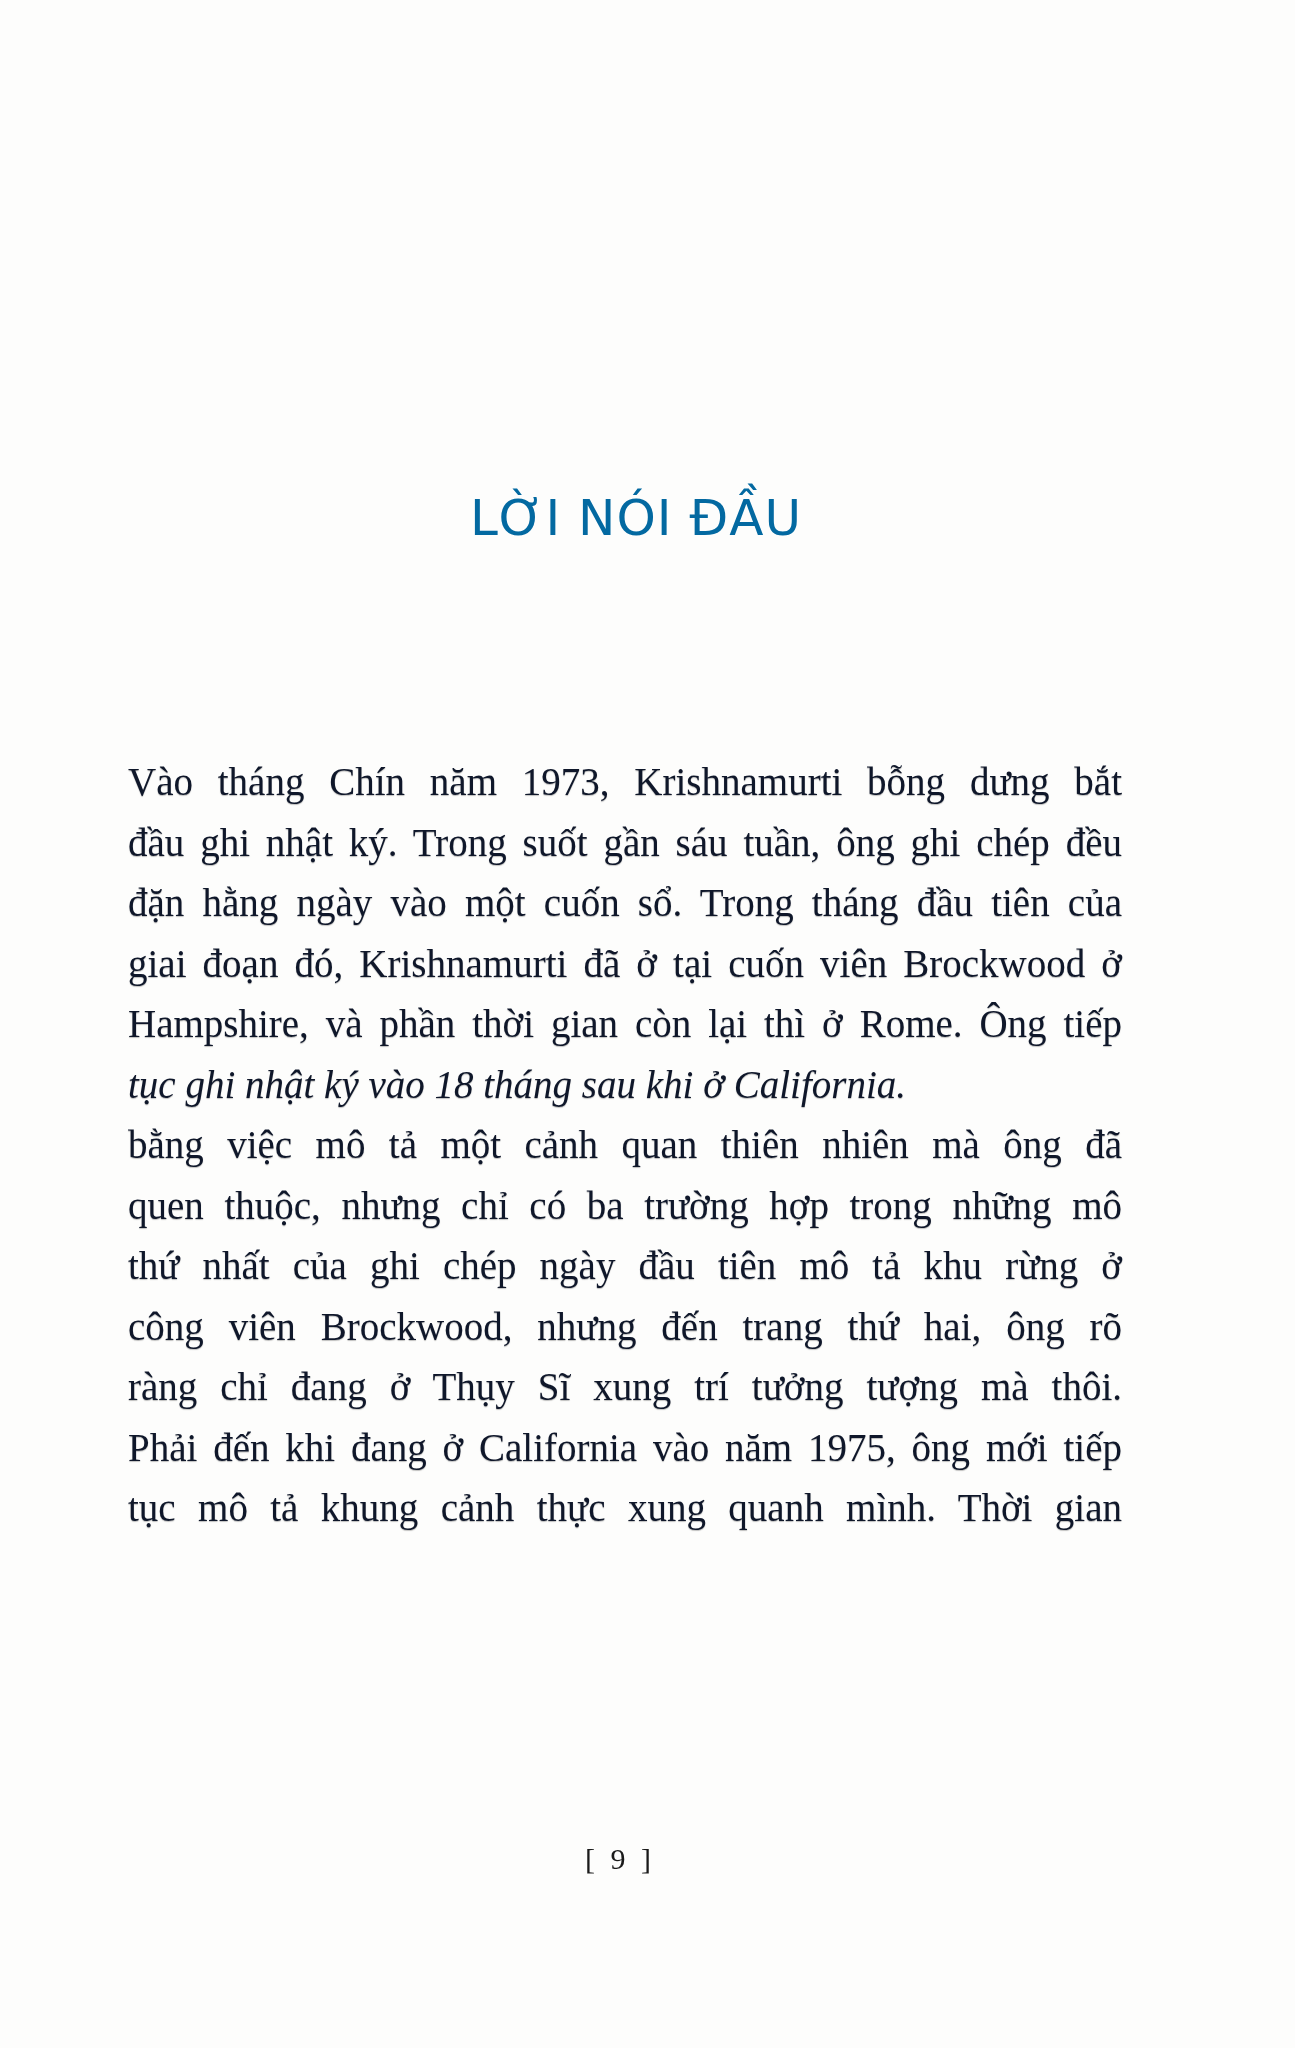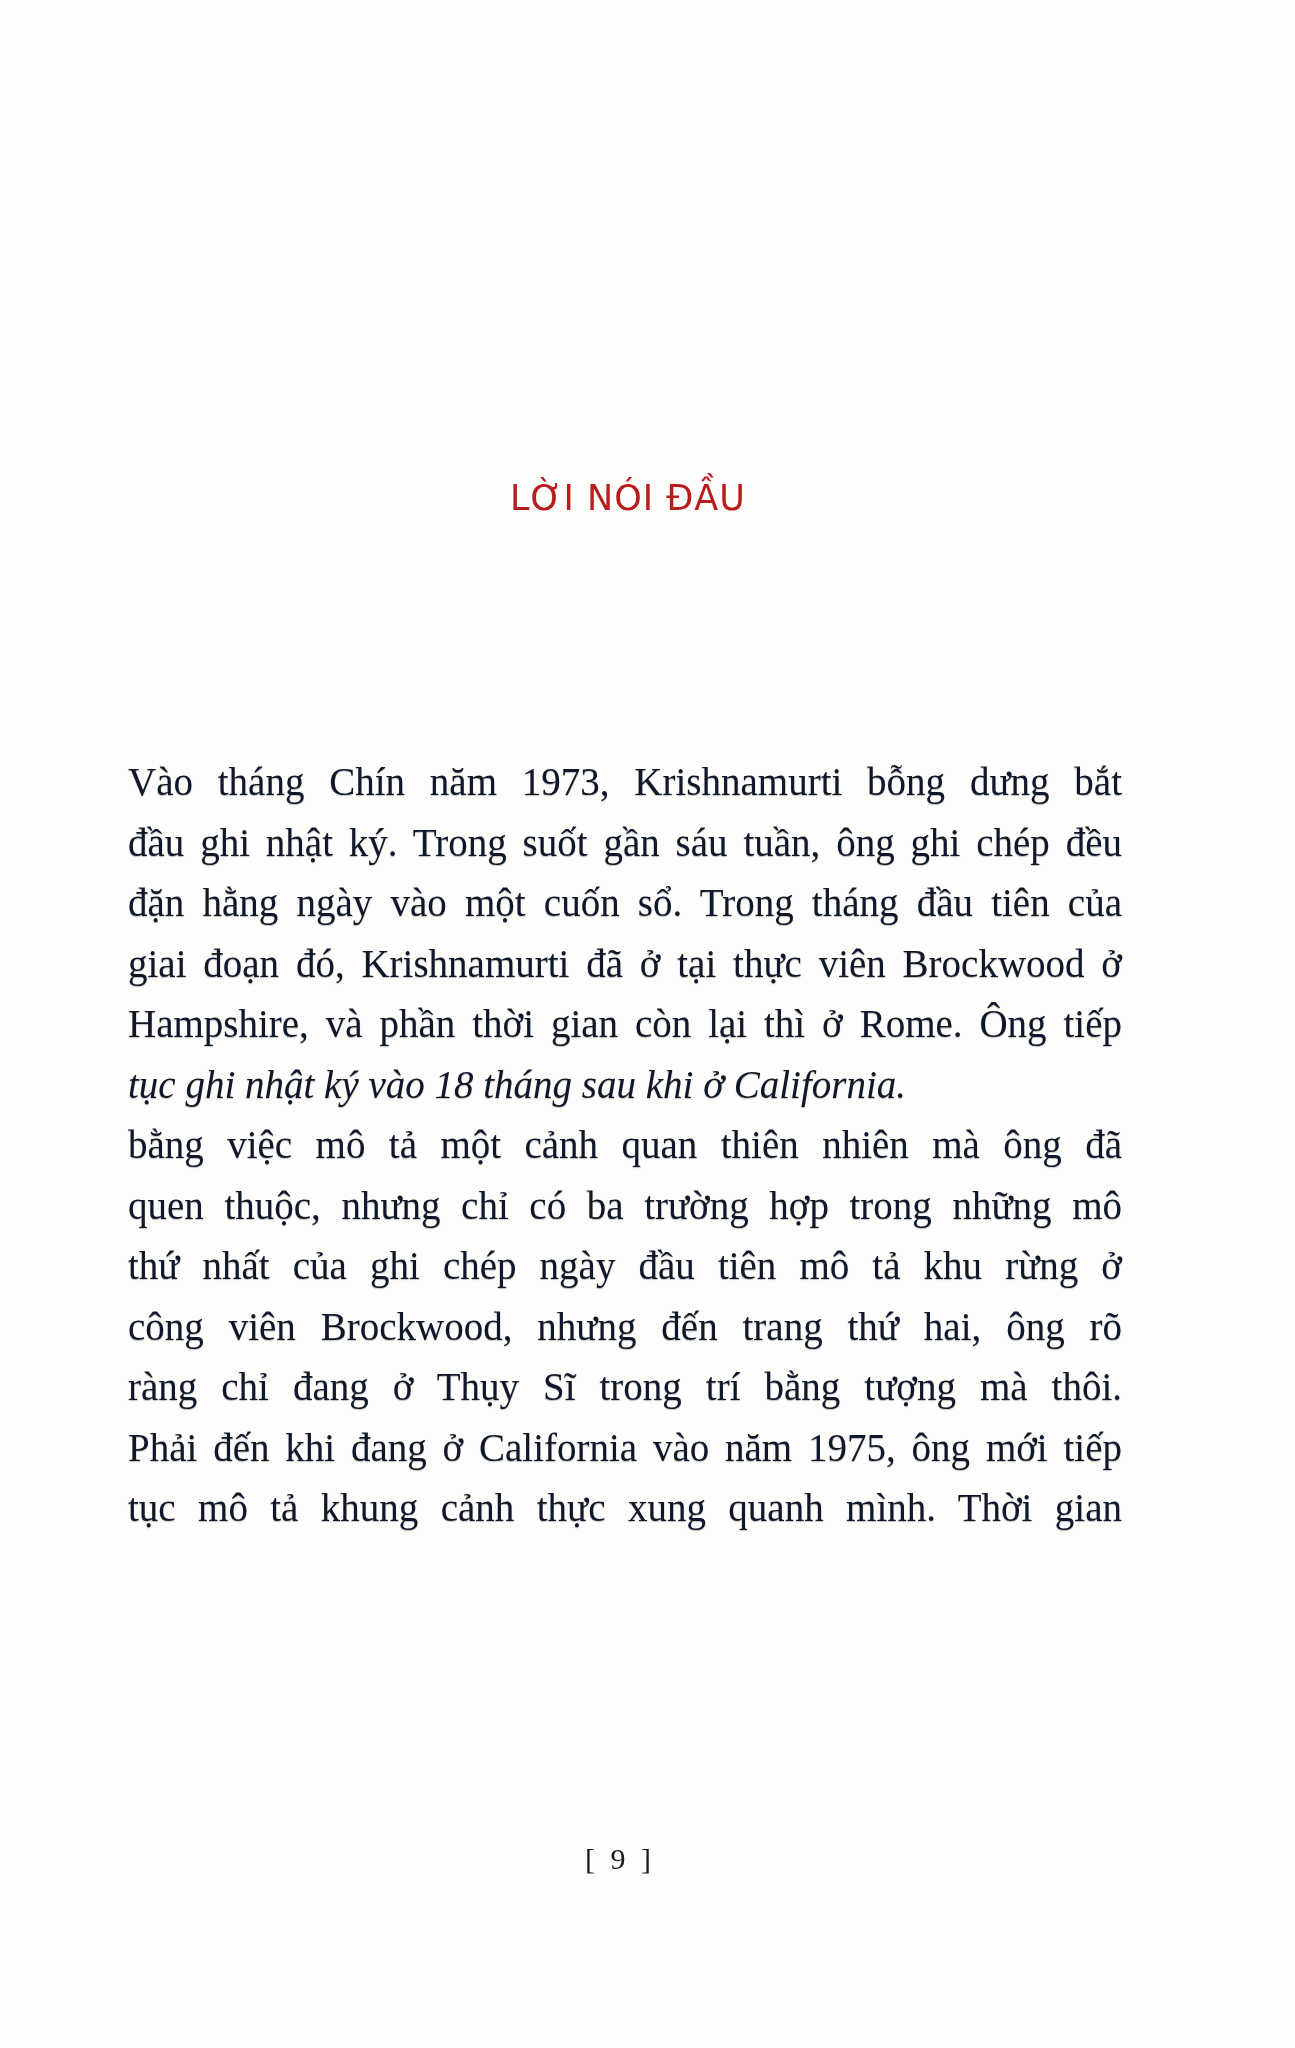--- a/index.html
+++ b/index.html
@@ -15,29 +15,29 @@
     color: #141414;
   }
   .page {
     position: absolute;
     left: 0; top: 0;
     width: 1295px;
     height: 2048px;
   }
   .title {
     position: absolute;
-    left: 8px;
+    left: 16px;
     width: 1240px;
     top: 455px;
     text-align: center;
     font-family: "DejaVu Sans", sans-serif;
-    font-size: 35px;
+    font-size: 50px;
     font-weight: 400;
     letter-spacing: 1px;
-    color: #b91c1c;
+    color: #0369a1;
   }
   .body-text {
     position: absolute;
     left: 128px;
     top: 752px;
     width: 994px;
     font-family: "Liberation Serif", serif;
     font-size: 39px;
     line-height: 60.5px;
     color: #0f172a;
@@ -74,30 +74,30 @@
 
 <div class="page">
 
   <h1 class="title">LỜI NÓI ĐẦU</h1>
 
   <div class="body-text">
     <div class="paragraph">
       <span class="line">Vào tháng Chín năm 1973, Krishnamurti bỗng dưng bắt</span>
       <span class="line">đầu ghi nhật ký. Trong suốt gần sáu tuần, ông ghi chép đều</span>
       <span class="line">đặn hằng ngày vào một cuốn sổ. Trong tháng đầu tiên của</span>
-      <span class="line">giai đoạn đó, Krishnamurti đã ở tại thực viên Brockwood ở</span>
+      <span class="line">giai đoạn đó, Krishnamurti đã ở tại cuốn viên Brockwood ở</span>
       <span class="line">Hampshire, và phần thời gian còn lại thì ở Rome. Ông tiếp</span>
       <span class="line last">tục ghi nhật ký vào 18 tháng sau khi ở California.</span>
     </div>
     <div class="paragraph">
       <span class="line">bằng việc mô tả một cảnh quan thiên nhiên mà ông đã</span>
       <span class="line">quen thuộc, nhưng chỉ có ba trường hợp trong những mô</span>
       <span class="line">thứ nhất của ghi chép ngày đầu tiên mô tả khu rừng ở</span>
       <span class="line">công viên Brockwood, nhưng đến trang thứ hai, ông rõ</span>
-      <span class="line">ràng chỉ đang ở Thụy Sĩ trong trí bằng tượng mà thôi.</span>
+      <span class="line">ràng chỉ đang ở Thụy Sĩ xung trí tưởng tượng mà thôi.</span>
       <span class="line">Phải đến khi đang ở California vào năm 1975, ông mới tiếp</span>
       <span class="line">tục mô tả khung cảnh thực xung quanh mình. Thời gian</span>
     </div>
   </div>
 
   <div class="page-number">[ 9 ]</div>
 
 </div>
 
 </body></html>

